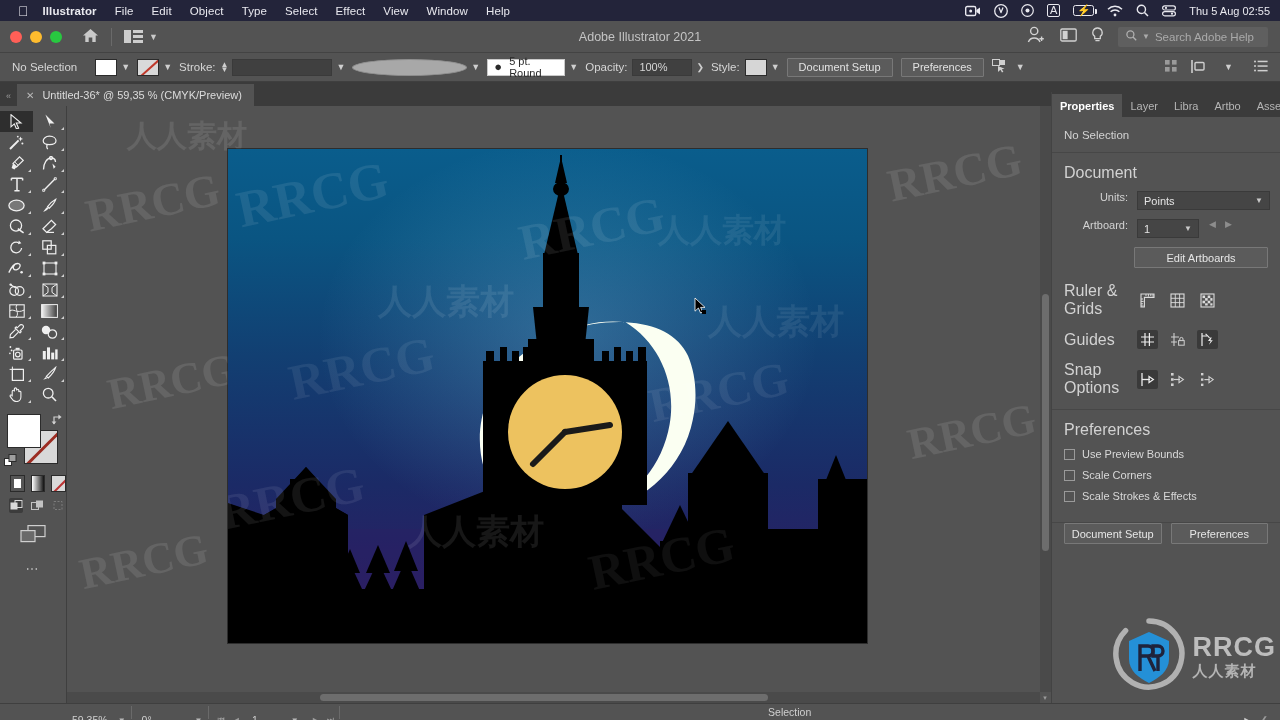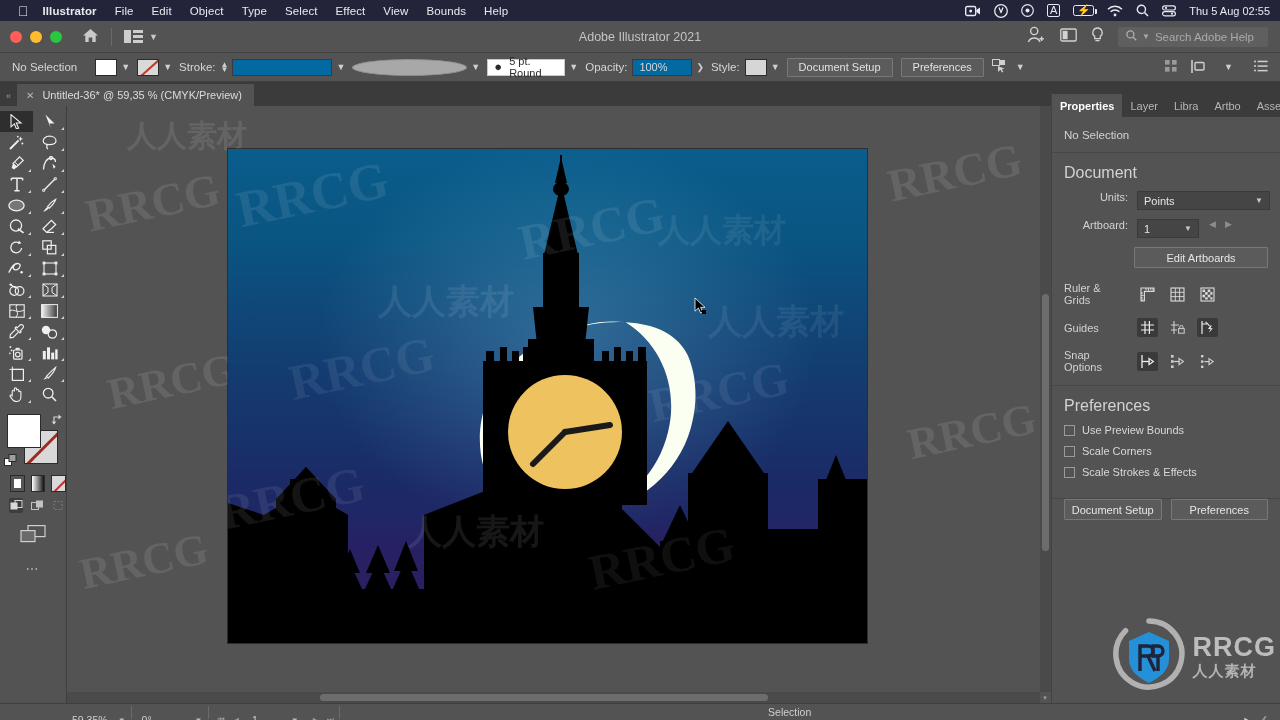--- a/index.html
+++ b/index.html
@@ -61,21 +61,21 @@
   .sw-white { background: #fff; }
   .sw-none { background: #d9d9d9; position: relative; overflow: hidden; }
   .sw-none:after {
     content: ""; position: absolute; left: -4px; top: 50%; width: 32px; height: 2px;
     background: #c0392b; transform: rotate(-42deg);
   }
   .caret { font-size: 9px; color: #cfcfcf; margin: 0 7px 0 4px; }
   .cb-txt { margin-right: 5px; }
   .stepper { display: flex; flex-direction: column; line-height: 5px; font-size: 8px; color: #cfcfcf; margin-right: 4px;}
   .field {
-    background: #0369a1; height: 17px; border: 1px solid #3a3a3a;
+    background: #404040; height: 17px; border: 1px solid #3a3a3a;
     display: flex; align-items: center; padding: 0 6px; font-size: 11px; color: #d6d6d6;
   }
   .field.light { background: #a8a8a8; border-color: #8e8e8e; }
   .field.white { background: #fff; color: #2a2a2a; border-color: #c9c9c9; }
   .cb-btn {
     border: 1px solid #787878; background: #5b5b5b; height: 19px;
     display: flex; align-items: center; padding: 0 11px; font-size: 11px;
     color: #e2e2e2; border-radius: 1px; margin-right: 8px;
   }
   .dot-round { display: flex; align-items: center; gap: 7px; }
@@ -178,21 +178,21 @@
     padding: 0 6px; font-size: 11px; color: #e4e4e4;
   }
   .psel.sm { flex: none; width: 62px; }
   .pnav { display: flex; gap: 9px; margin-left: 10px; color: #8d8d8d; font-size: 9px; }
   .pbtn {
     border: 1px solid #787878; background: #5b5b5b; height: 21px;
     display: flex; align-items: center; justify-content: center;
     font-size: 11px; color: #e6e6e6; border-radius: 1px;
   }
   .p-icorow { display: flex; align-items: center; padding: 0 12px 0 0; margin-bottom: 12px; }
-  .p-icolbl { width: 76px; text-align: left; padding-left: 12px; font-size: 11px; color: #d2d2d2; }
+  .p-icolbl { width: 76px; text-align: left; padding-left: 12px; font-size: 16px; color: #d2d2d2; }
   .p-icos { display: flex; gap: 9px; margin-left: 9px; }
   .picon { width: 21px; height: 19px; display:flex; align-items:center; justify-content:center; border-radius:2px; color:#dcdcdc;}
   .picon.on { background: #3a3a3a; }
   .pfield { background: #454545; border: 1px solid #3a3a3a; height: 19px; width: 56px;
             display:flex; align-items:center; padding-left:7px; font-size:11px; color:#e4e4e4; }
   .pcheck { display: flex; align-items: center; gap: 7px; padding: 0 0 9px 12px; font-size: 11px; color: #d8d8d8; }
   .cbox { width: 11px; height: 11px; border: 1px solid #9a9a9a; background: #535353; }
   .qa { display: flex; gap: 9px; padding: 0 12px; }
   .qa .pbtn { flex: 1; }
 
@@ -227,21 +227,21 @@
   <div class="macbar">
     <span class="apple"></span>
     <span class="mi bold">Illustrator</span>
     <span class="mi">File</span>
     <span class="mi">Edit</span>
     <span class="mi">Object</span>
     <span class="mi">Type</span>
     <span class="mi">Select</span>
     <span class="mi">Effect</span>
     <span class="mi">View</span>
-    <span class="mi">Bounds</span>
+    <span class="mi">Window</span>
     <span class="mi">Help</span>
 
     <span class="right">
       <span class="si">
         <svg width="16" height="12" viewBox="0 0 16 12">
             <rect x="0.7" y="1.5" width="10" height="9" rx="1.6" fill="none" stroke="#e9e9ef" stroke-width="1.4"></rect>
             <circle cx="5.7" cy="6" r="1.5" fill="#e9e9ef"></circle>
             <path d="M11.4 5 L15 2.6 V9.4 L11.4 7 Z" fill="#e9e9ef"></path>
           </svg>
       </span>

